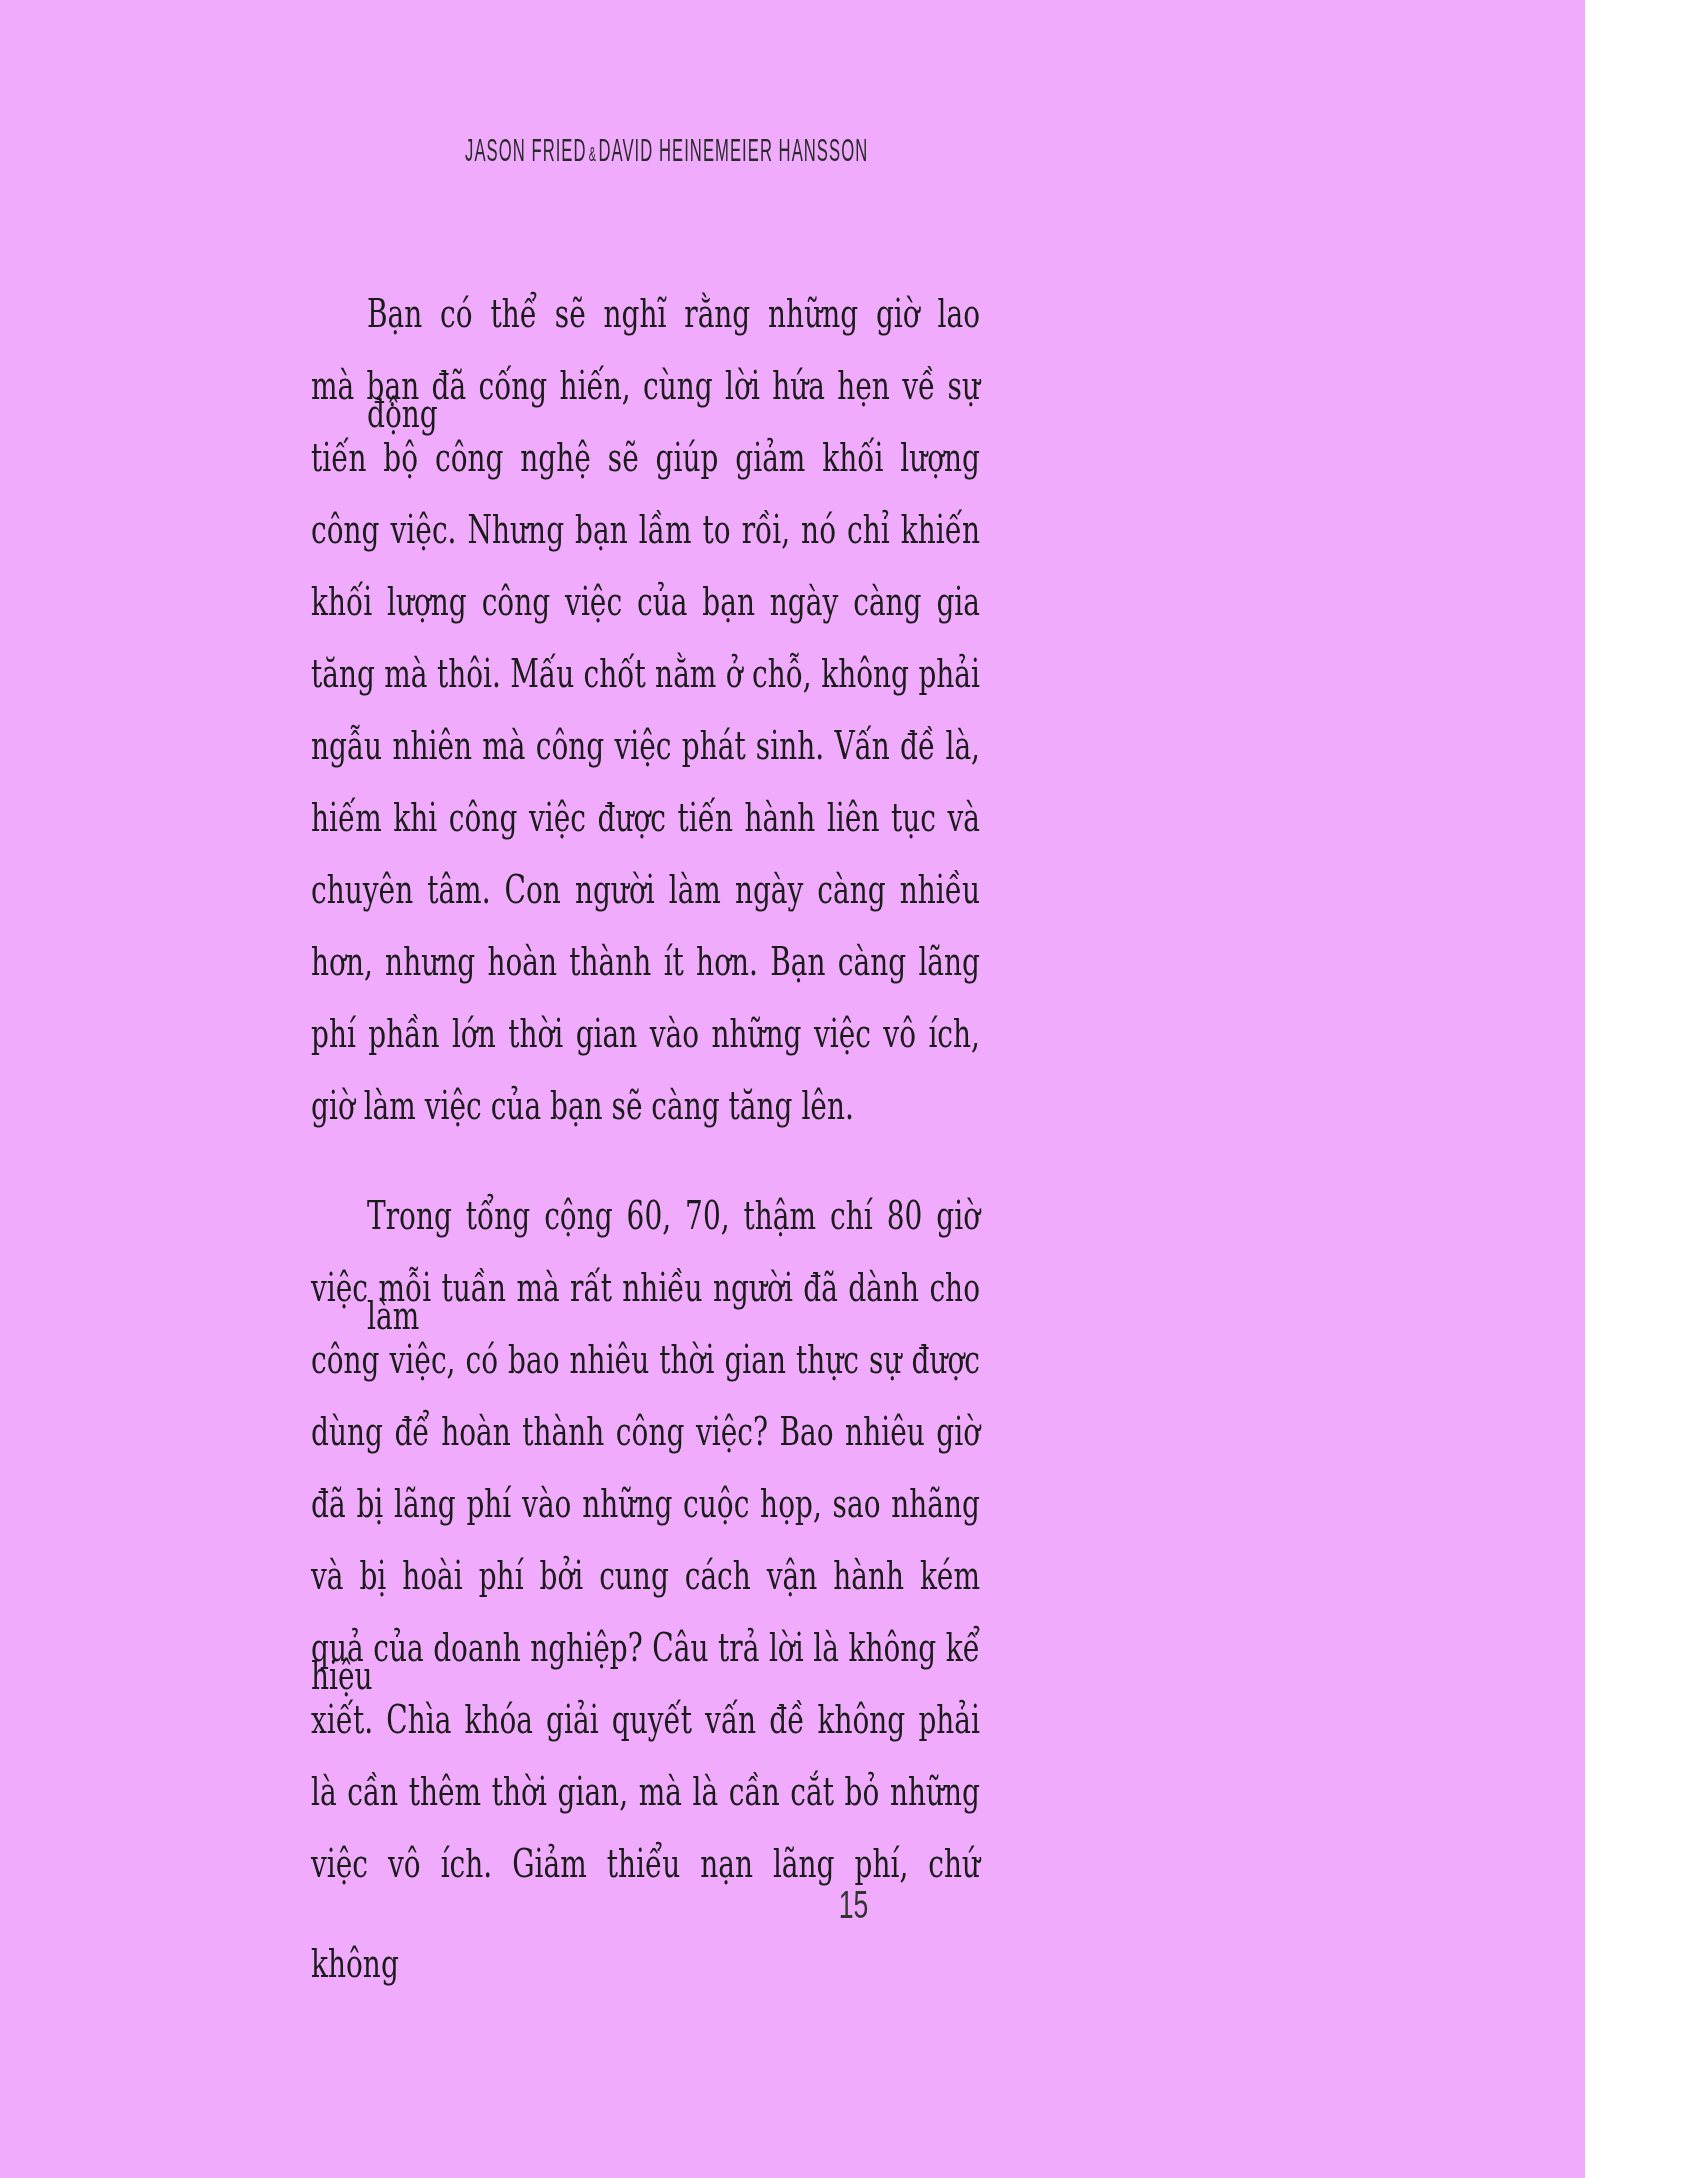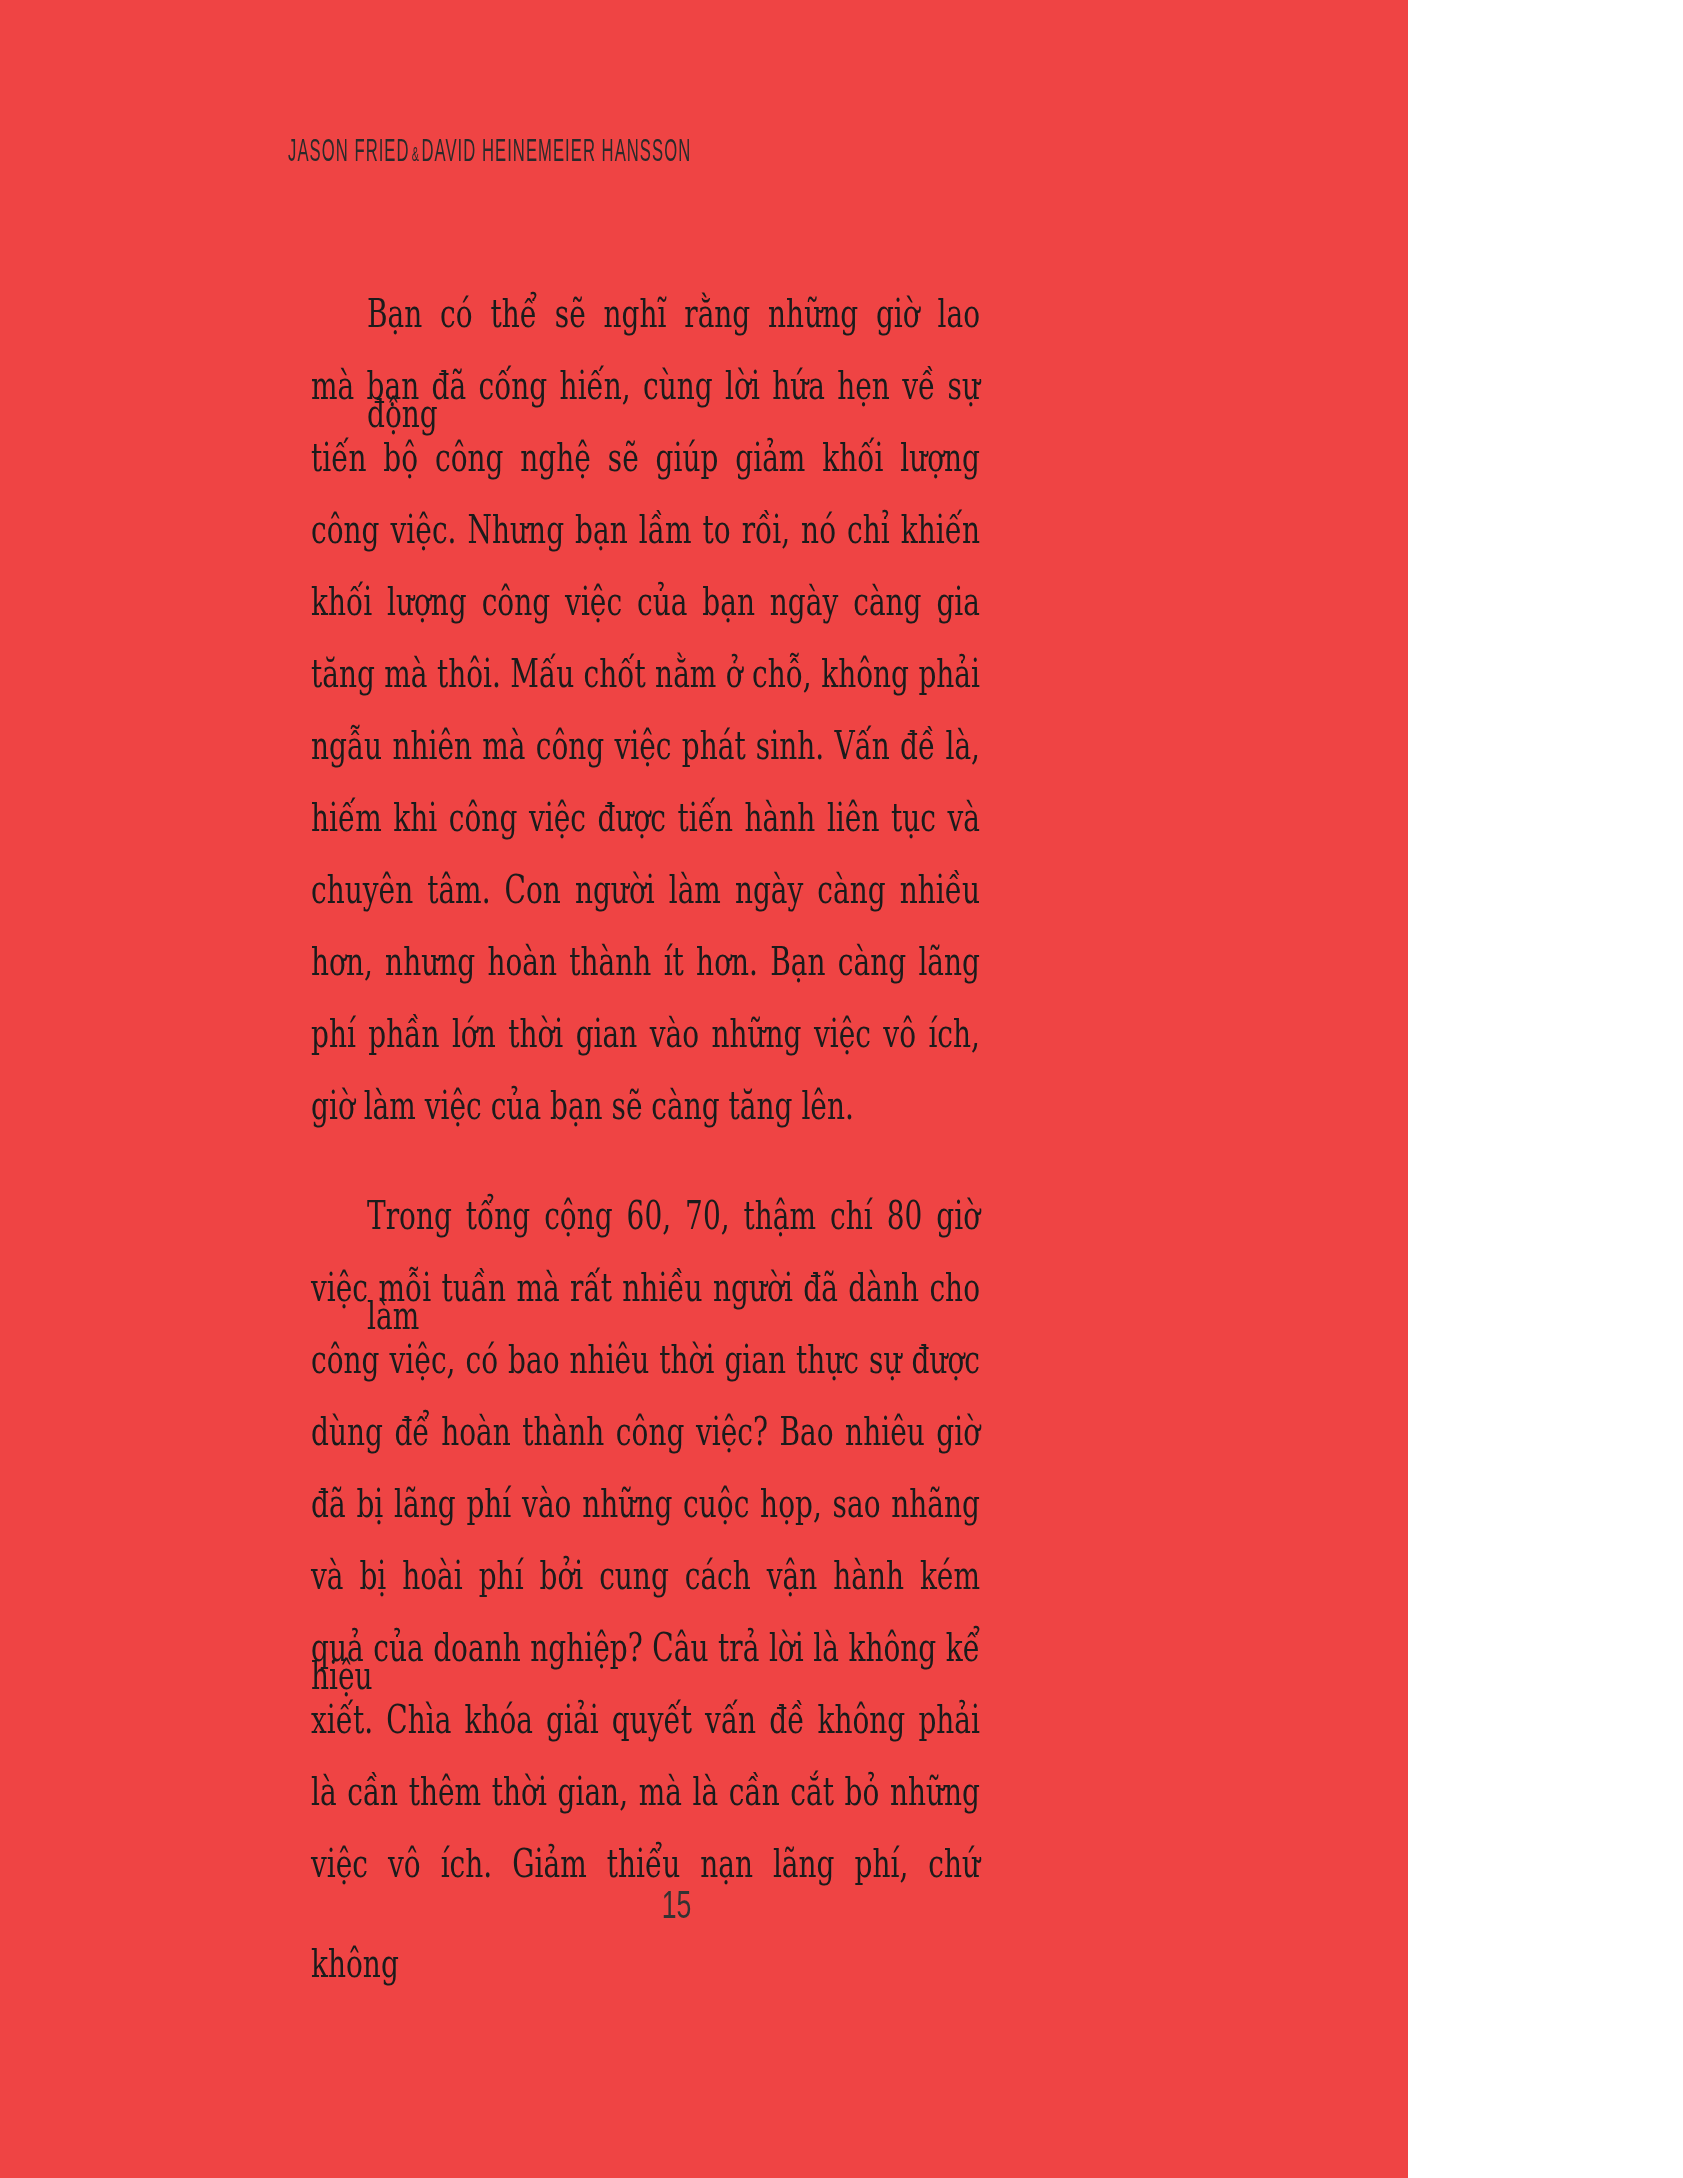--- a/index.html
+++ b/index.html
@@ -2,23 +2,23 @@
 <html><head>
 <meta charset="utf-8">
 <style>
   html, body {
     margin: 0;
     padding: 0;
     background: #ffffff;
   }
   .page {
     position: relative;
-    width: 1408px;
+    width: 1585px;
     height: 2178px;
-    background: #ef4444;
+    background: #f0abfc;
     overflow: hidden;
     font-family: "DejaVu Serif", "Liberation Serif", serif;
   }
   
   .header {
     position: absolute;
     top: 132px;
     right: 717px;
     white-space: nowrap;
     font-family: "Liberation Sans", sans-serif;

